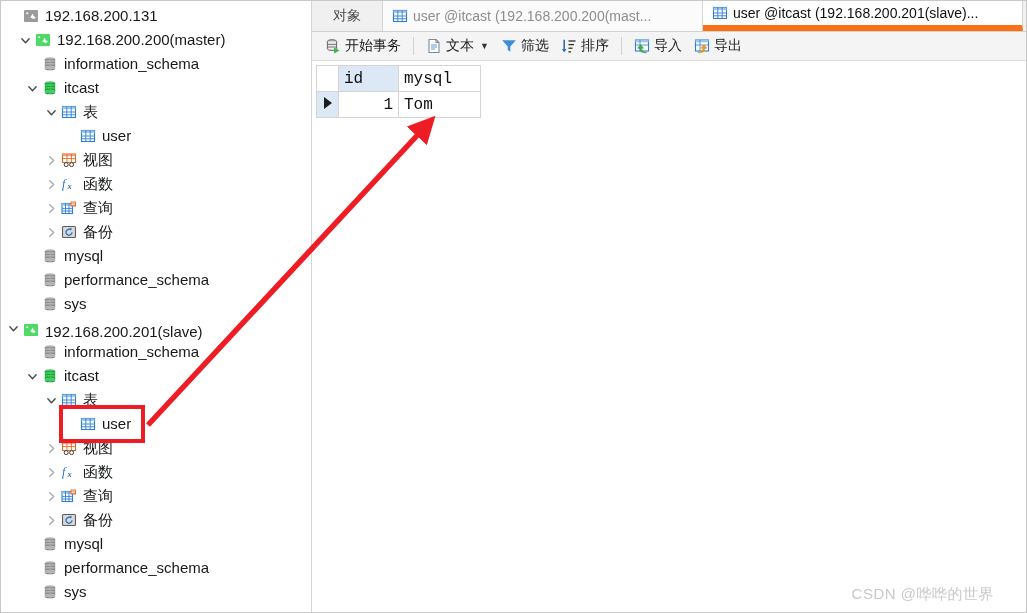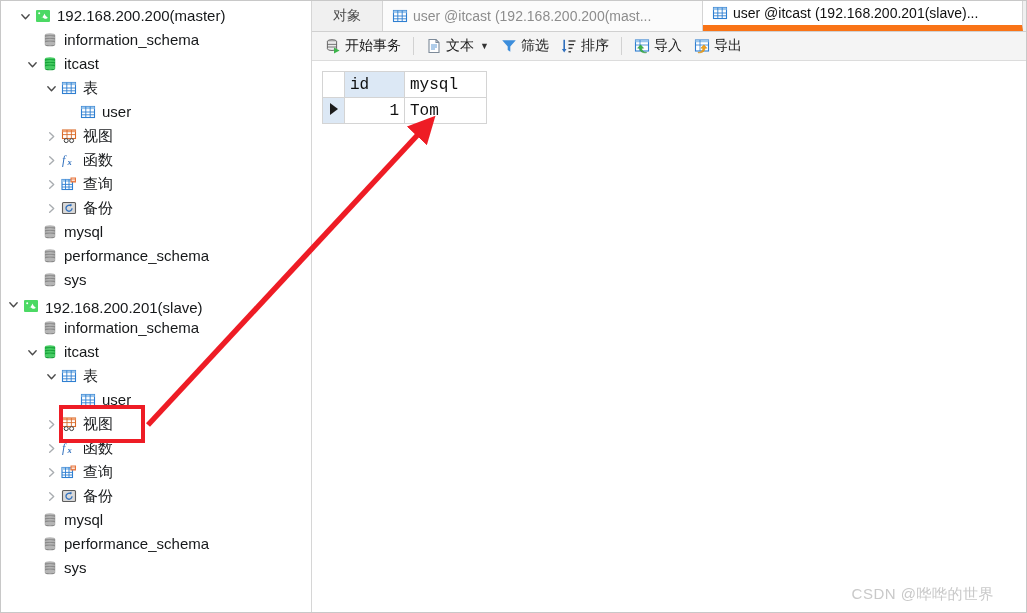--- a/index.html
+++ b/index.html
@@ -140,21 +140,21 @@
   
   #gridwrap {
     flex: 1 1 auto;
     position: relative;
     background: #ffffff;
     overflow: hidden;
   }
   table.grid {
     border-collapse: collapse;
     table-layout: fixed;
-    margin: 10px;
+    margin: 4px;
     font-family: "Liberation Mono", "DejaVu Sans Mono", monospace;
   }
   table.grid th, table.grid td {
     border: 1px solid #d4d4d4;
     height: 26px;
     font-weight: normal;
     font-size: 16px;
     padding: 0 5px;
     color: #101010;
   }
@@ -194,20 +194,31 @@
     white-space: nowrap;
   }
 </style>
 </head>
 <body>
 
 <div id="app">
 
   <div id="sidebar">
     <div id="tree">
+        <div class="node" style="padding-left: 4px;">
+          <span class="twisty"></span>
+          <span class="nicon">
+            <svg width="16" height="16" viewBox="0 0 16 16" xmlns="http://www.w3.org/2000/svg">
+              <rect x="1" y="2" width="14" height="12" rx="1" fill="#9b9b9b"></rect>
+              <path d="M3.2 11.4c1.6-.2 3.1-1.1 4.3-2.4.9-1 1.6-2.2 2.1-3.4.2.9.6 1.8 1.2 2.5.5.6 1.2 1.1 1.9 1.3-.1.5-.5.9-1 1.1-.8.3-1.7.2-2.5-.1-.7-.3-1.3-.8-1.8-1.3-.8.9-1.9 1.6-3 2-.4.2-.8.3-1.2.3z" fill="#ffffff"></path>
+              <circle cx="4.2" cy="5.2" r="1" fill="#ffffff"></circle>
+            </svg>
+          </span>
+          <span class="nlabel">192.168.200.131</span>
+        </div>
         <div class="node" style="padding-left: 16px;">
           <span class="twisty">
             <svg width="11" height="11" viewBox="0 0 12 12">
               <path d="M2 4 L6 8.4 L10 4" fill="none" stroke="#4a4a4a" stroke-width="1.5" stroke-linecap="round" stroke-linejoin="round"></path>
             </svg>
           </span>
           <span class="nicon">
             <svg width="16" height="16" viewBox="0 0 16 16" xmlns="http://www.w3.org/2000/svg">
               <rect x="1" y="2" width="14" height="12" rx="1" fill="#4cd964"></rect>
               <path d="M3.2 11.4c1.6-.2 3.1-1.1 4.3-2.4.9-1 1.6-2.2 2.1-3.4.2.9.6 1.8 1.2 2.5.5.6 1.2 1.1 1.9 1.3-.1.5-.5.9-1 1.1-.8.3-1.7.2-2.5-.1-.7-.3-1.3-.8-1.8-1.3-.8.9-1.9 1.6-3 2-.4.2-.8.3-1.2.3z" fill="#ffffff"></path>

